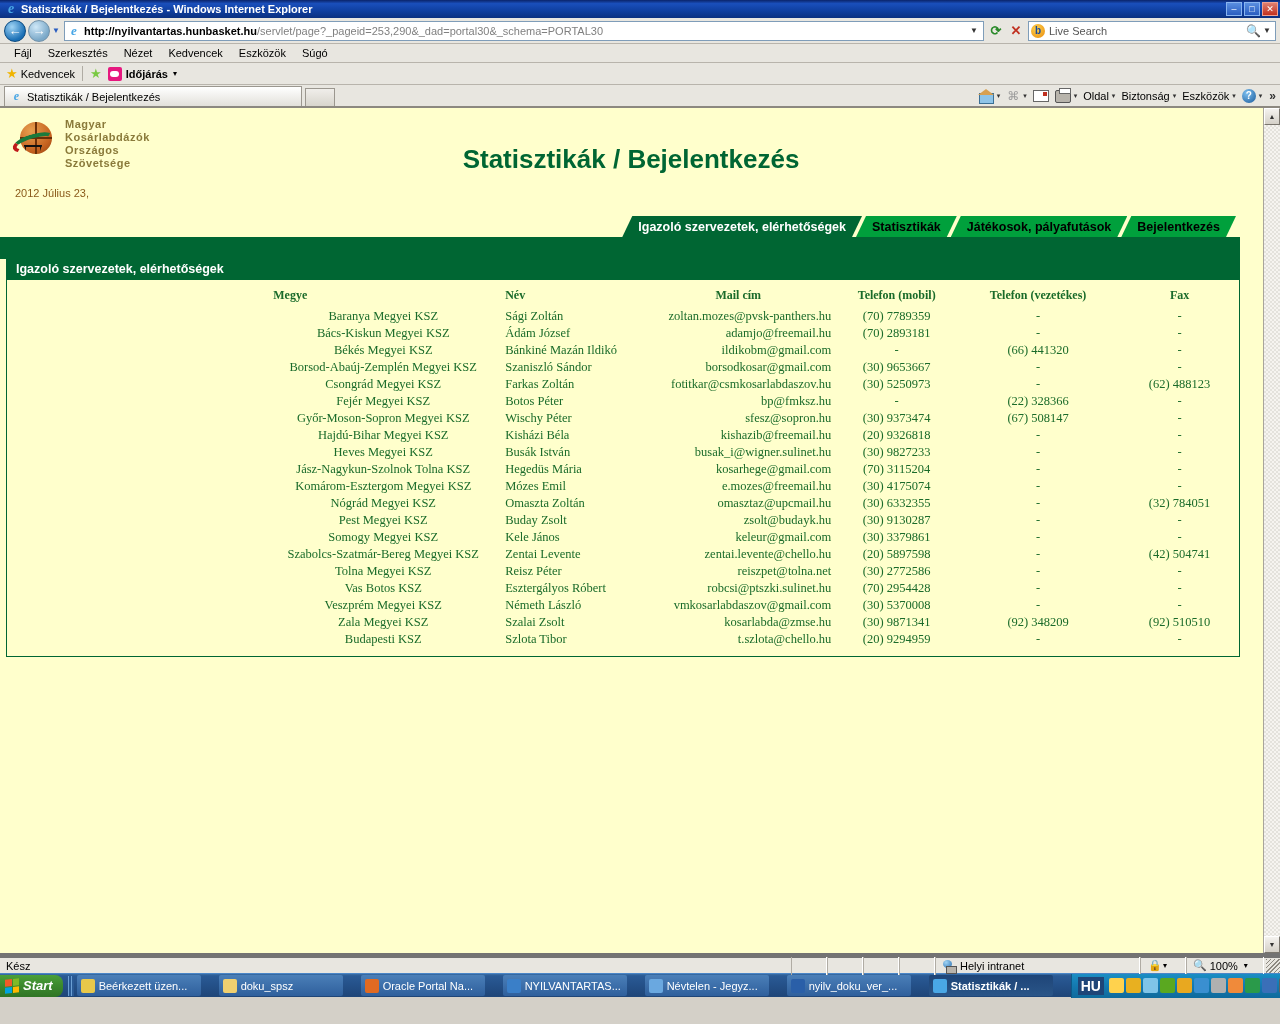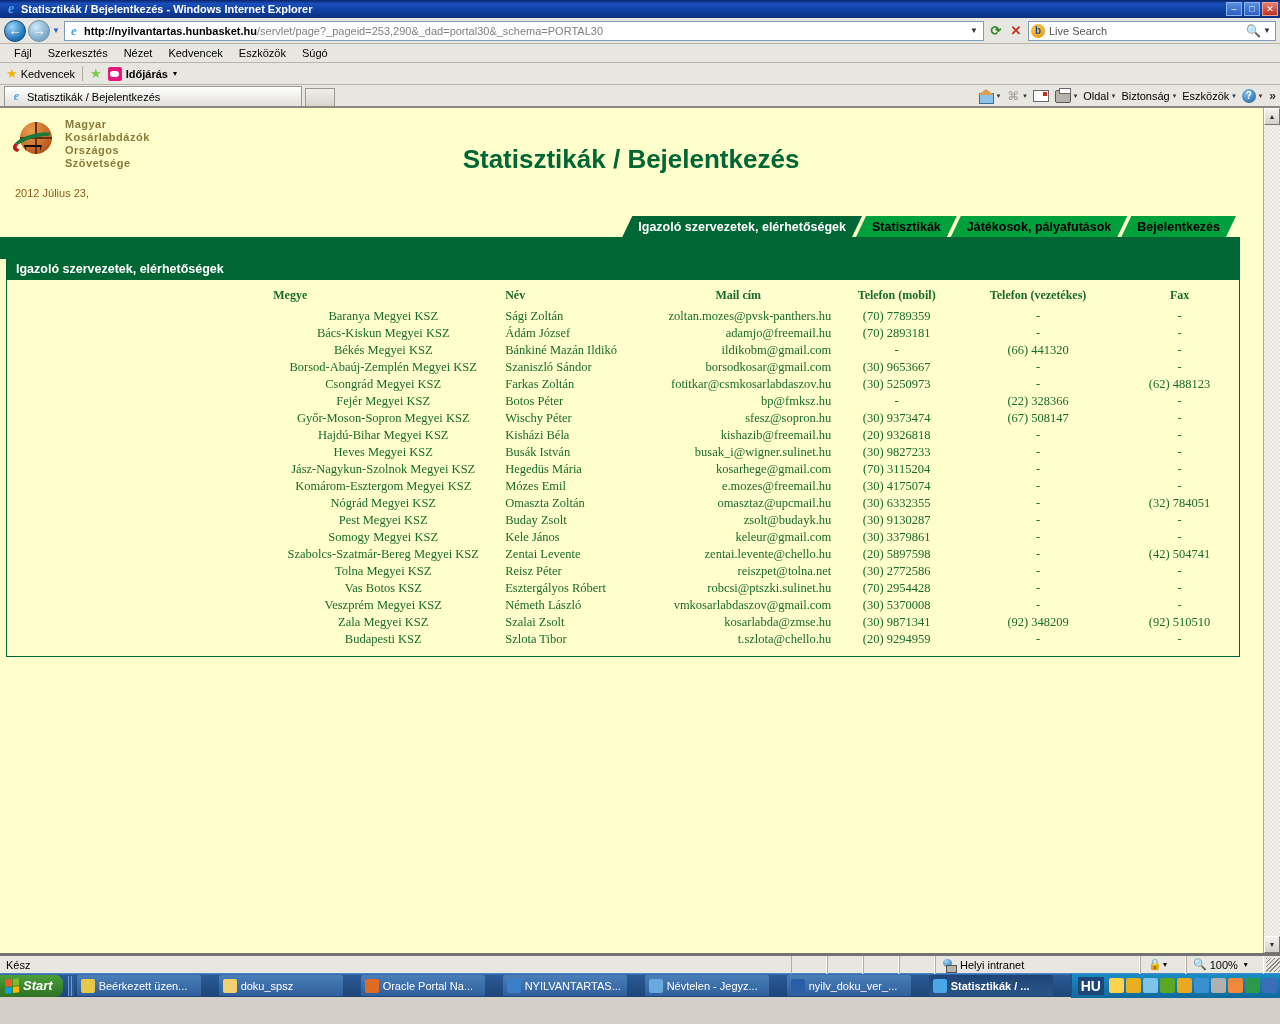--- a/index.html
+++ b/index.html
@@ -288,21 +288,21 @@
   .c-vez{ text-align:center; width:145px;}
   .c-fax{ text-align:center; width:105px;}
   th.c-megye{text-align:left;}
   th.c-nev{text-align:left;}
   th.c-mail{text-align:center;}
   .spacer-col{width:230px;}
 
   
   #statusbar{
     height:20px;background:#e8e6e0;
-    border-top:3px solid #737373;
+    border-top:5px solid #737373;
     display:flex;align-items:center;
     font-size:11px;
   }
   #statusbar .seg{
     border-left:1px solid #b0aca4;border-right:1px solid #fff;
     height:18px;display:flex;align-items:center;padding:0 6px;
   }
   #statusbar .stext{padding-left:6px;flex:1;}
   #statusbar .globe{
     width:14px;height:13px;margin-right:4px;position:relative;
@@ -594,21 +594,21 @@
                 <td class="spacer-col"></td>
                 <td class="c-megye">Heves Megyei KSZ</td>
                 <td class="c-nev">Busák István</td>
                 <td class="c-mail">busak_i@wigner.sulinet.hu</td>
                 <td class="c-mob">(30) 9827233</td>
                 <td class="c-vez">-</td>
                 <td class="c-fax">-</td>
               </tr>
               <tr>
                 <td class="spacer-col"></td>
-                <td class="c-megye">Jász-Nagykun-Szolnok Megyei KSZ</td>
+                <td class="c-megye">Jász-Nagykun-Szolnok Tolna KSZ</td>
                 <td class="c-nev">Hegedüs Mária</td>
                 <td class="c-mail">kosarhege@gmail.com</td>
                 <td class="c-mob">(70) 3115204</td>
                 <td class="c-vez">-</td>
                 <td class="c-fax">-</td>
               </tr>
               <tr>
                 <td class="spacer-col"></td>
                 <td class="c-megye">Komárom-Esztergom Megyei KSZ</td>
                 <td class="c-nev">Mózes Emil</td>

